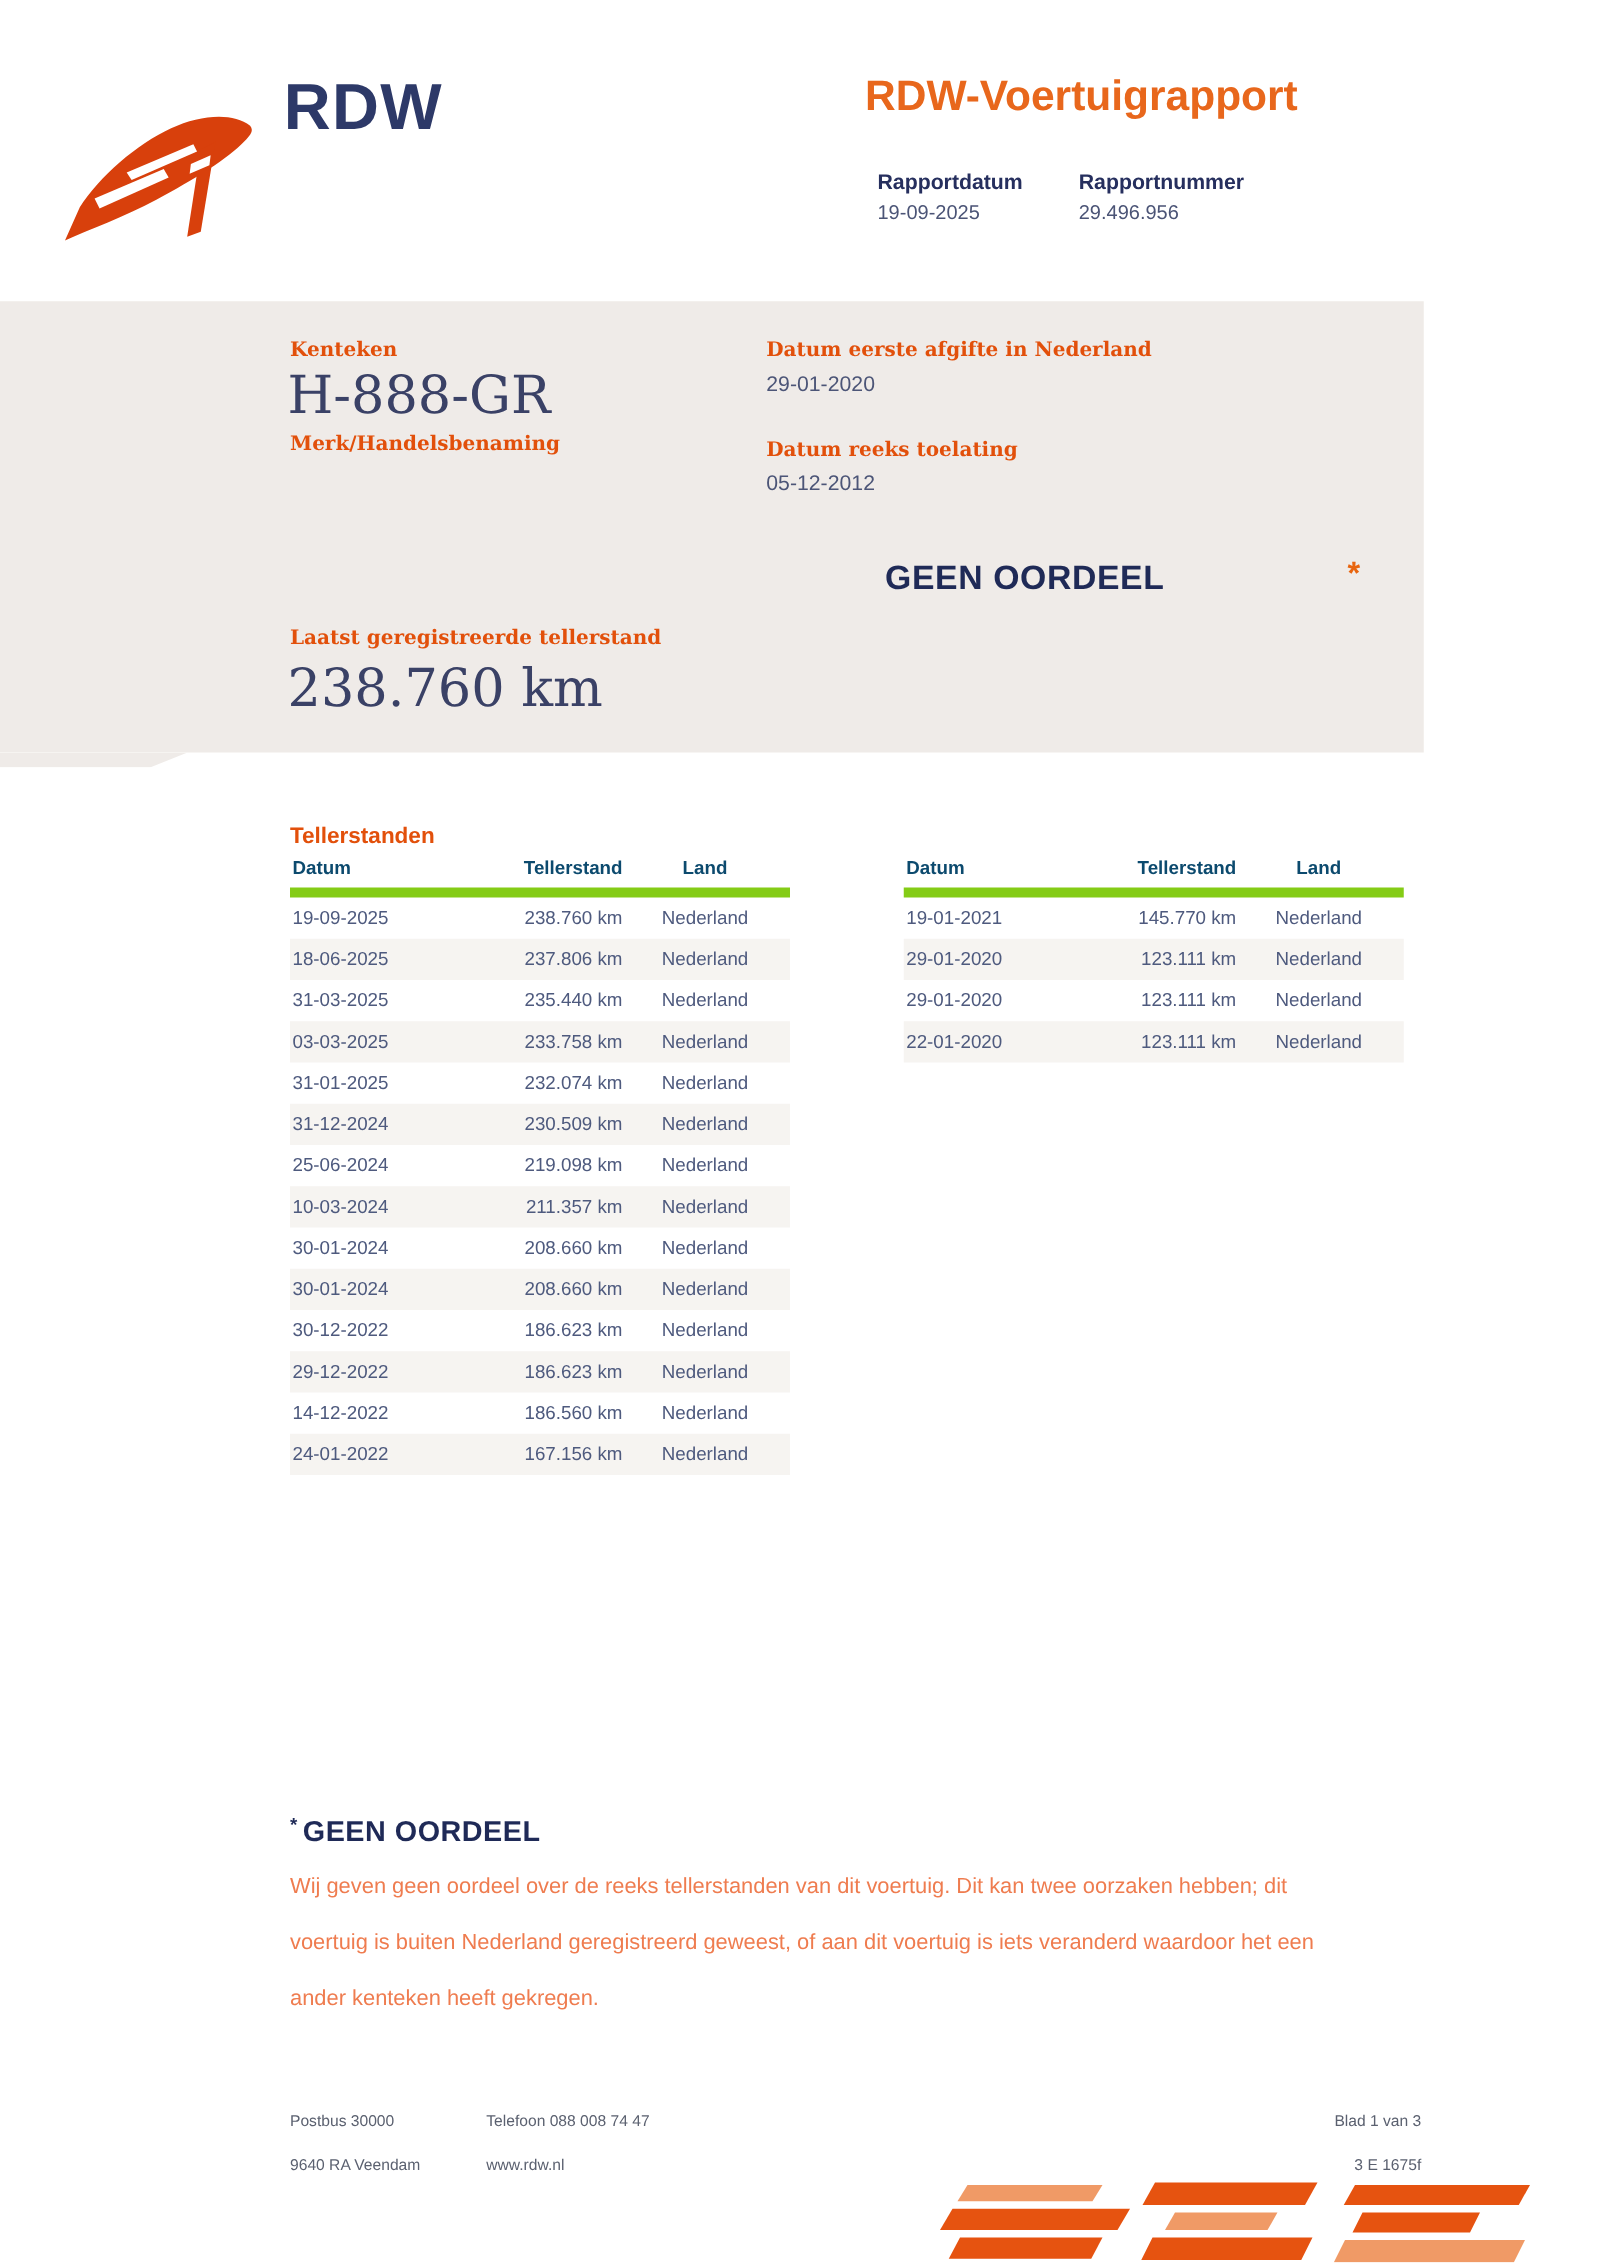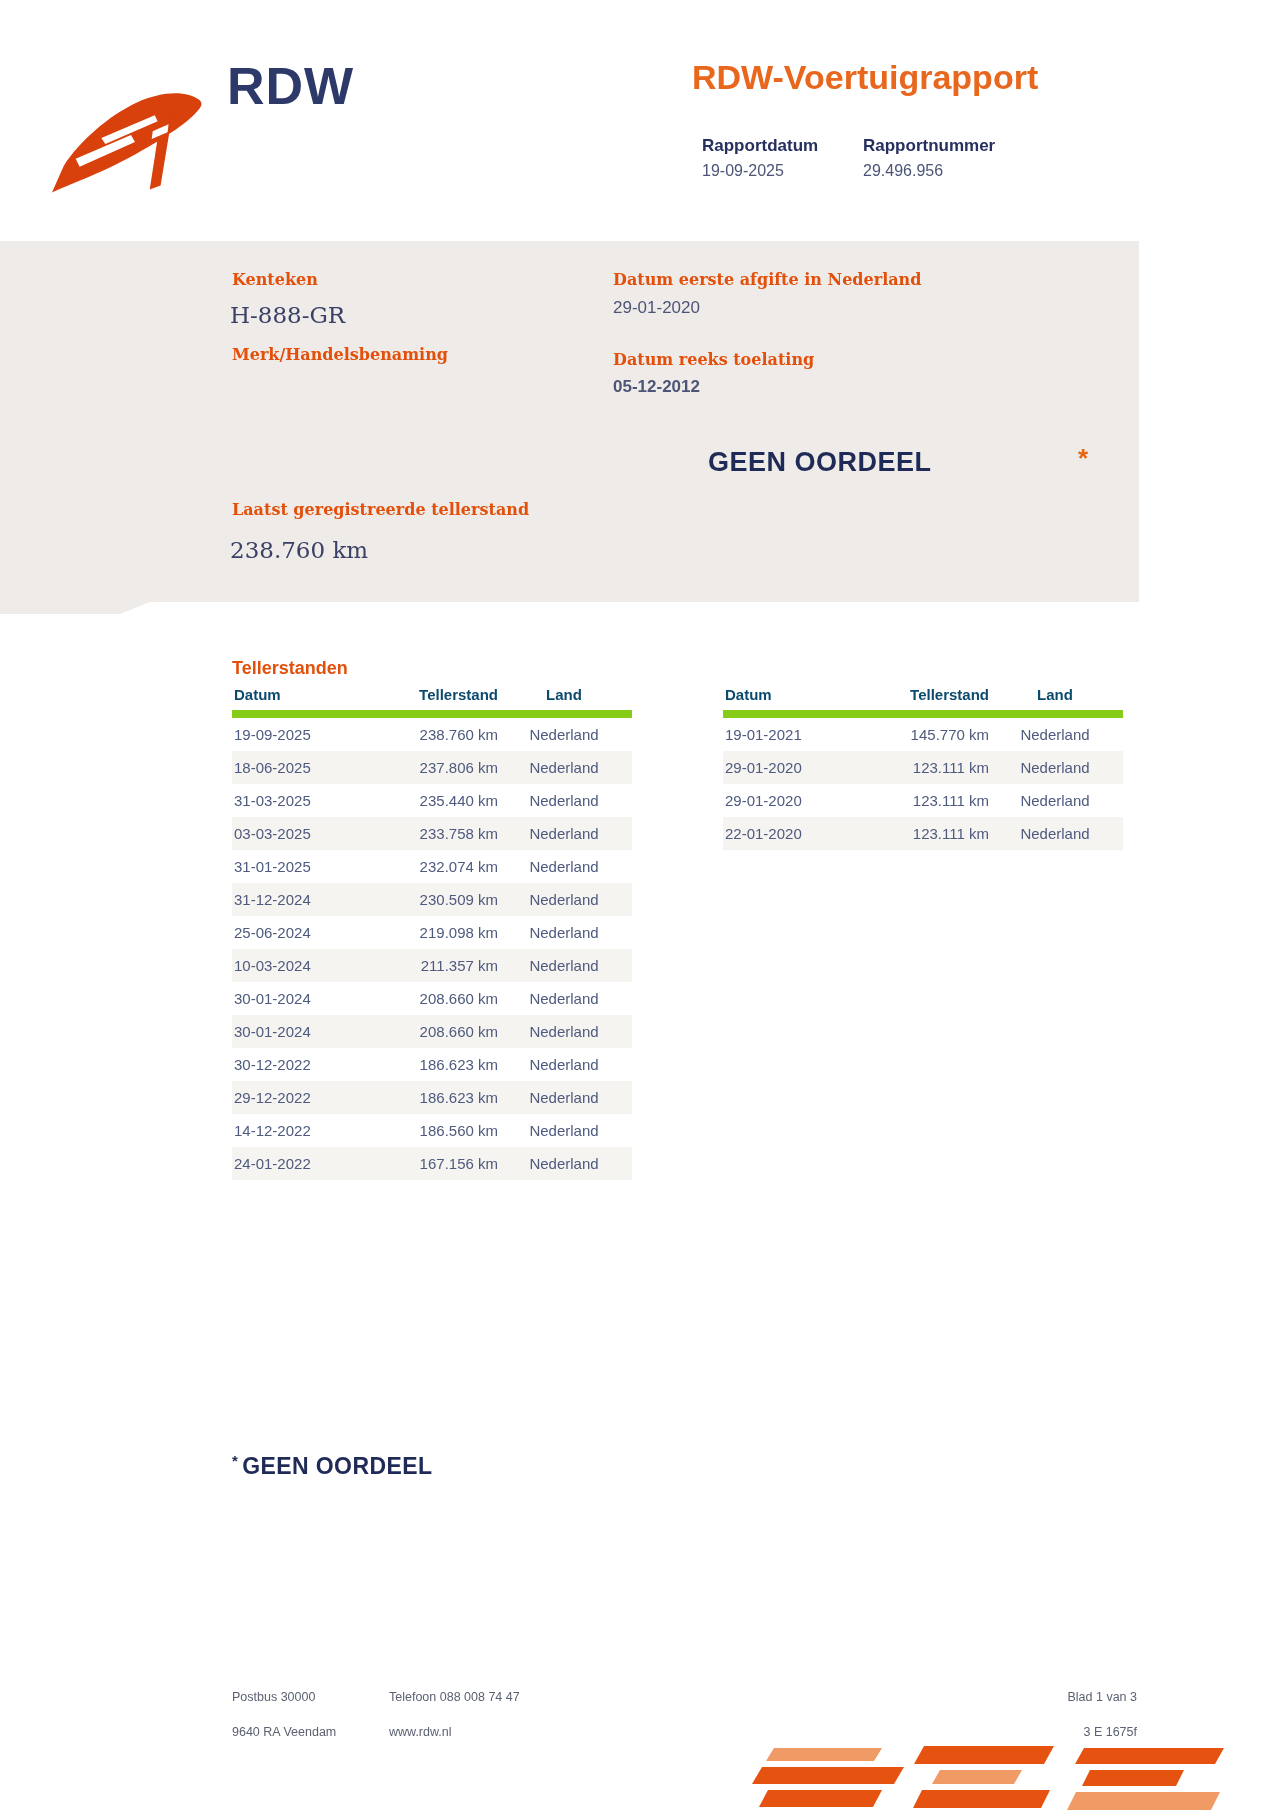--- a/index.html
+++ b/index.html
@@ -17,21 +17,21 @@
   .wordmark { left:227px; top:56px; font-size:52px; color:#2d3968; letter-spacing:1px; }
   .doc-title { left:692px; top:58px; font-size:34px; color:#e8671c; }
   .meta-label { font-size:17px; color:#262f5e; }
   .meta-value { font-size:16px; color:#4b5476; }
 
   
   .panel-main { left:0; top:241px; width:1139px; height:361px; background:#efebe8; }
   .panel-tab  { left:0; top:602px; width:150px; height:12px; background:#efebe8;
                 clip-path:polygon(0 0, 100% 0, 80% 100%, 0 100%); }
   .fld-label { font-size:16px; color:#e2500b; font-family:"DejaVu Serif","Liberation Serif",serif; font-weight:bold; }
-  .fld-big   { font-size:23px; color:#3a4166; line-height:45px; }
+  .fld-big   { font-size:42px; color:#3a4166; line-height:45px; }
   .fld-value { font-size:17px; color:#4c5577; }
   .oordeel   { font-size:27px; font-weight:bold; color:#1f2a57; letter-spacing:0.5px; }
   .oordeel-star { font-size:26px; font-weight:bold; color:#e8650f; }
 
   
   .section-title { font-size:18px; color:#e2500b; }
   .tbl { width:400px; }
   .thead { display:flex; align-items:flex-end; font-size:15px; font-weight:bold; color:#0c4a6e;
            padding-bottom:7px; border-bottom:8px solid #84cc16; }
   .trow { display:flex; align-items:center; height:33px; font-size:15px; color:#4e5a7e; }
@@ -80,21 +80,21 @@
 
   <div class="abs fld-label" style="left:232px; top:345px;">Merk/Handelsbenaming</div>
 
   <div class="abs fld-label" style="left:232px; top:500px;">Laatst geregistreerde tellerstand</div>
   <div class="abs serif fld-big" style="left:230px; top:528px;">238.760 km</div>
 
   <div class="abs fld-label" style="left:613px; top:270px;">Datum eerste afgifte in Nederland</div>
   <div class="abs fld-value" style="left:613px; top:298px;">29-01-2020</div>
 
   <div class="abs fld-label" style="left:613px; top:350px;">Datum reeks toelating</div>
-  <div class="abs fld-value" style="left:613px; top:377px;font-weight:bold;">05-12-2012</div>
+  <div class="abs fld-value" style="left:613px; top:377px;">05-12-2012</div>
 
   <div class="abs oordeel" style="left:708px; top:447px;">GEEN OORDEEL</div>
   <div class="abs oordeel-star" style="left:1078px; top:443px;">*</div>
 
   <div class="abs slab section-title" style="left:232px; top:658px;">Tellerstanden</div>
 
   <div class="abs tbl" style="left:232px; top:686px;">
     <div class="thead">
       <div class="c-datum">Datum</div>
       <div class="c-teller">Tellerstand</div>
@@ -200,20 +200,21 @@
           <div class="c-datum">22-01-2020</div>
           <div class="c-teller">123.111 km</div>
           <div class="c-land">Nederland</div>
         </div>
     </div>
   </div>
 
   <div class="abs fn-head" style="left:232px; top:1452px;">
     <span class="fn-star">*</span><span>GEEN OORDEEL</span>
   </div>
+  <div class="abs fn-text" style="left:232px; top:1486px;">Wij geven geen oordeel over de reeks tellerstanden van dit voertuig. Dit kan twee oorzaken hebben; dit voertuig is buiten Nederland geregistreerd geweest, of aan dit voertuig is iets veranderd waardoor het een ander kenteken heeft gekregen.</div>
 
   <div class="abs ft" style="left:232px; top:1690px;">Postbus 30000</div>
   <div class="abs ft" style="left:232px; top:1725px;">9640 RA Veendam</div>
   <div class="abs ft" style="left:389px; top:1690px;">Telefoon 088 008 74 47</div>
   <div class="abs ft" style="left:389px; top:1725px;">www.rdw.nl</div>
   <div class="abs ft ft-right" style="right:143px; top:1690px;">Blad 1 van 3</div>
   <div class="abs ft ft-right" style="right:143px; top:1725px;">3 E 1675f</div>
 
   <div class="abs" style="left:752px; top:1744px; width:472px; height:70px;">
     <svg width="472" height="70" viewBox="0 0 472 70">

